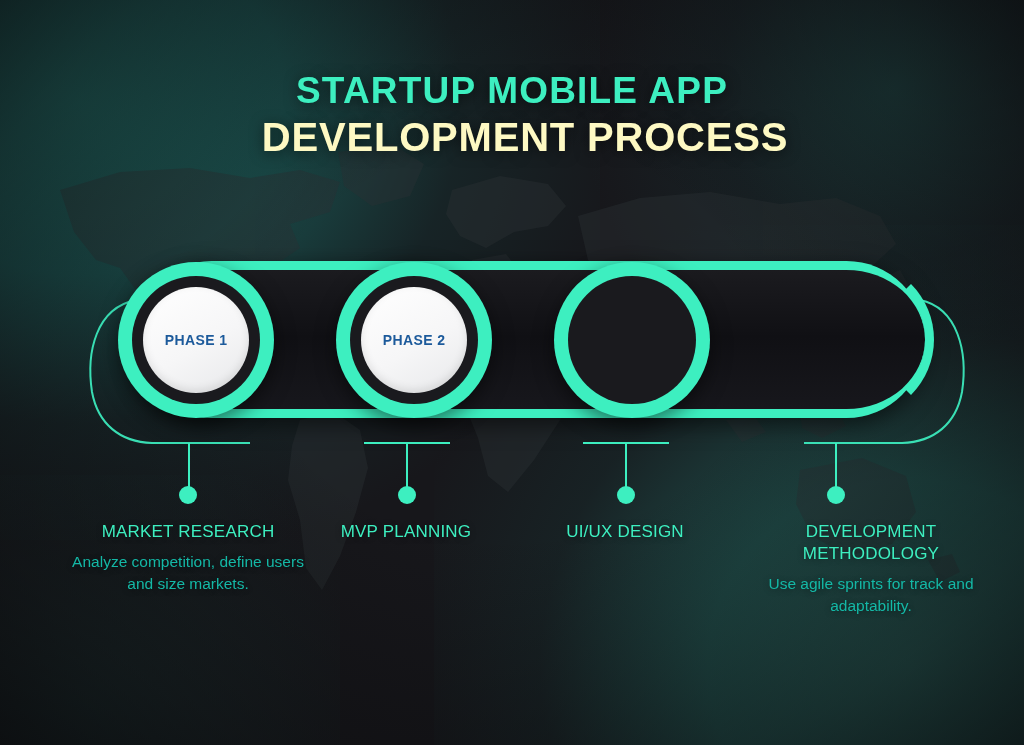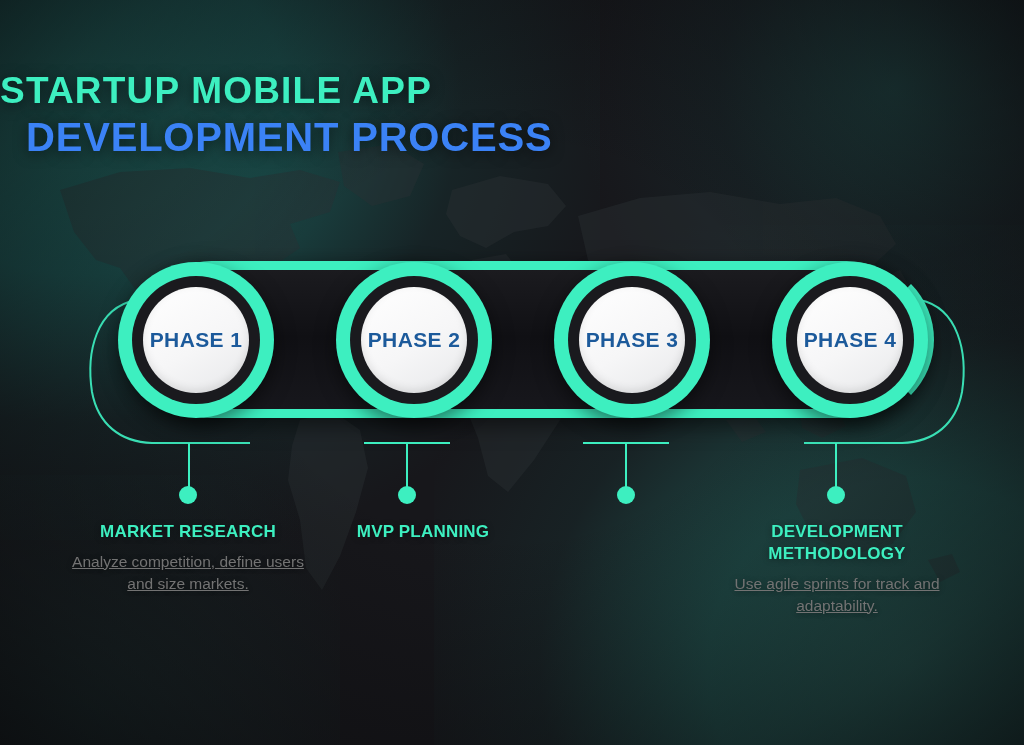--- a/index.html
+++ b/index.html
@@ -46,30 +46,30 @@
     position:absolute; left:0; top:120px;
     width:1024px; height:560px;
     opacity:0.5;
     pointer-events:none;
   }
   .worldmap svg { width:100%; height:100%; display:block; }
 
   
   .title-wrap {
     position:absolute; left:0; top:70px; width:1024px;
-    z-index:14;
+    text-align:center; z-index:14;
   }
   .title-line1 {
     font-size:37px; font-weight:bold; letter-spacing:1.2px;
     color:#3DEFC0; line-height:1.16;
     text-shadow:0 2px 14px rgba(0,0,0,0.55);
   }
   .title-line2 {
     font-size:40px; font-weight:bold; letter-spacing:0.8px;
-    color:#3b82f6; line-height:1.22;
+    color:#fef9c3; line-height:1.22;
     text-shadow:0 2px 14px rgba(0,0,0,0.55);
     padding-left:26px;
   }
 
   
   .track {
     position:absolute;
     left:133px; top:261px; width:792px; height:157px;
     border-radius:79px;
     background:linear-gradient(180deg,#1b1b1f 0%, #101014 48%, #17171c 100%);
@@ -105,21 +105,21 @@
     background:#1a1a1e;
   }
   .circle .inner {
     position:absolute; left:25px; top:25px;
     width:106px; height:106px; border-radius:50%;
     background:linear-gradient(150deg,#ffffff 0%, #f6f6f7 55%, #e7e8ea 100%);
     display:flex; align-items:center; justify-content:center;
     box-shadow:inset 0 -3px 8px rgba(0,0,0,0.10);
   }
   .circle .inner span {
-    font-size:21px; font-weight:bold; letter-spacing:0.4px;
+    font-size:14px; font-weight:bold; letter-spacing:0.4px;
     color:#1C5A9B; white-space:nowrap;
   }
   .c1 { left:118px; }
   .c2 { left:336px; }
   .c3 { left:554px; }
   .c4 { left:772px; }
 
   
   .conn { position:absolute; z-index:7; }
   .conn .vline {
@@ -131,34 +131,33 @@
     background:#3DEFC0;
   }
   .conn .dot {
     position:absolute; width:18px; height:18px;
     border-radius:50%; background:#3DEFC0;
   }
 
   
   .block { position:absolute; z-index:12; text-align:center; }
   .block h3 {
-    font-size:17px; font-weight:bold; letter-spacing:0.2px;
+    font-size:17px; font-weight:normal; letter-spacing:0.2px;
     color:#3DEFC0; line-height:1.28; margin-bottom:8px;
     text-shadow:0 1px 6px rgba(0,0,0,0.4);
   }
   .block p {
-    font-size:15.5px; font-weight:normal; color:#737373;
+    font-size:15.5px; font-weight:normal; color:#14b8a6;
     line-height:1.42;
     text-shadow:0 1px 6px rgba(0,0,0,0.4);
-    text-decoration:underline;
   }
   .b1 { left:72px;  top:521px; width:232px; }
-  .b2 { left:312px; top:521px; width:222px; }
+  .b2 { left:295px; top:521px; width:222px; }
   .b3 { left:516px; top:521px; width:218px; }
-  .b4 { left:733px; top:521px; width:208px; }
+  .b4 { left:767px; top:521px; width:208px; }
 </style>
 </head>
 <body>
 
 <div id="stage">
 
   <div class="glow glow-tl"></div>
   <div class="glow glow-br"></div>
   <div class="glow glow-tr"></div>
   <div class="glow glow-bl"></div>
@@ -219,29 +218,20 @@
     </div>
   </div>
   <div class="circle c2">
     <div class="gap"></div>
     <div class="inner">
       <span>PHASE 2</span>
     </div>
   </div>
   <div class="circle c3">
     <div class="gap"></div>
-    <div class="inner">
-      <span>PHASE 3</span>
-    </div>
-  </div>
-  <div class="circle c4">
-    <div class="gap"></div>
-    <div class="inner">
-      <span>PHASE 4</span>
-    </div>
   </div>
 
   <div class="conn" style="left:0;top:0;width:1024px;height:745px;">
     <div class="vline" style="left:188px;top:443px;height:52px;"></div>
     <div class="dot" style="left:179px;top:486px;"></div>
   </div>
 
   <div class="conn" style="left:0;top:0;width:1024px;height:745px;">
     <div class="hbar" style="left:364px;top:442px;width:86px;"></div>
     <div class="vline" style="left:406px;top:443px;height:52px;"></div>
@@ -260,19 +250,20 @@
   </div>
 
   <div class="block b1">
     <h3>MARKET RESEARCH</h3>
     <p>Analyze competition, define users and size markets.</p>
   </div>
   <div class="block b2">
     <h3>MVP PLANNING</h3>
   </div>
   <div class="block b3">
+    <h3>UI/UX DESIGN</h3>
   </div>
   <div class="block b4">
     <h3>DEVELOPMENT METHODOLOGY</h3>
     <p>Use agile sprints for track and adaptability.</p>
   </div>
 
 </div>
 
 </body></html>

